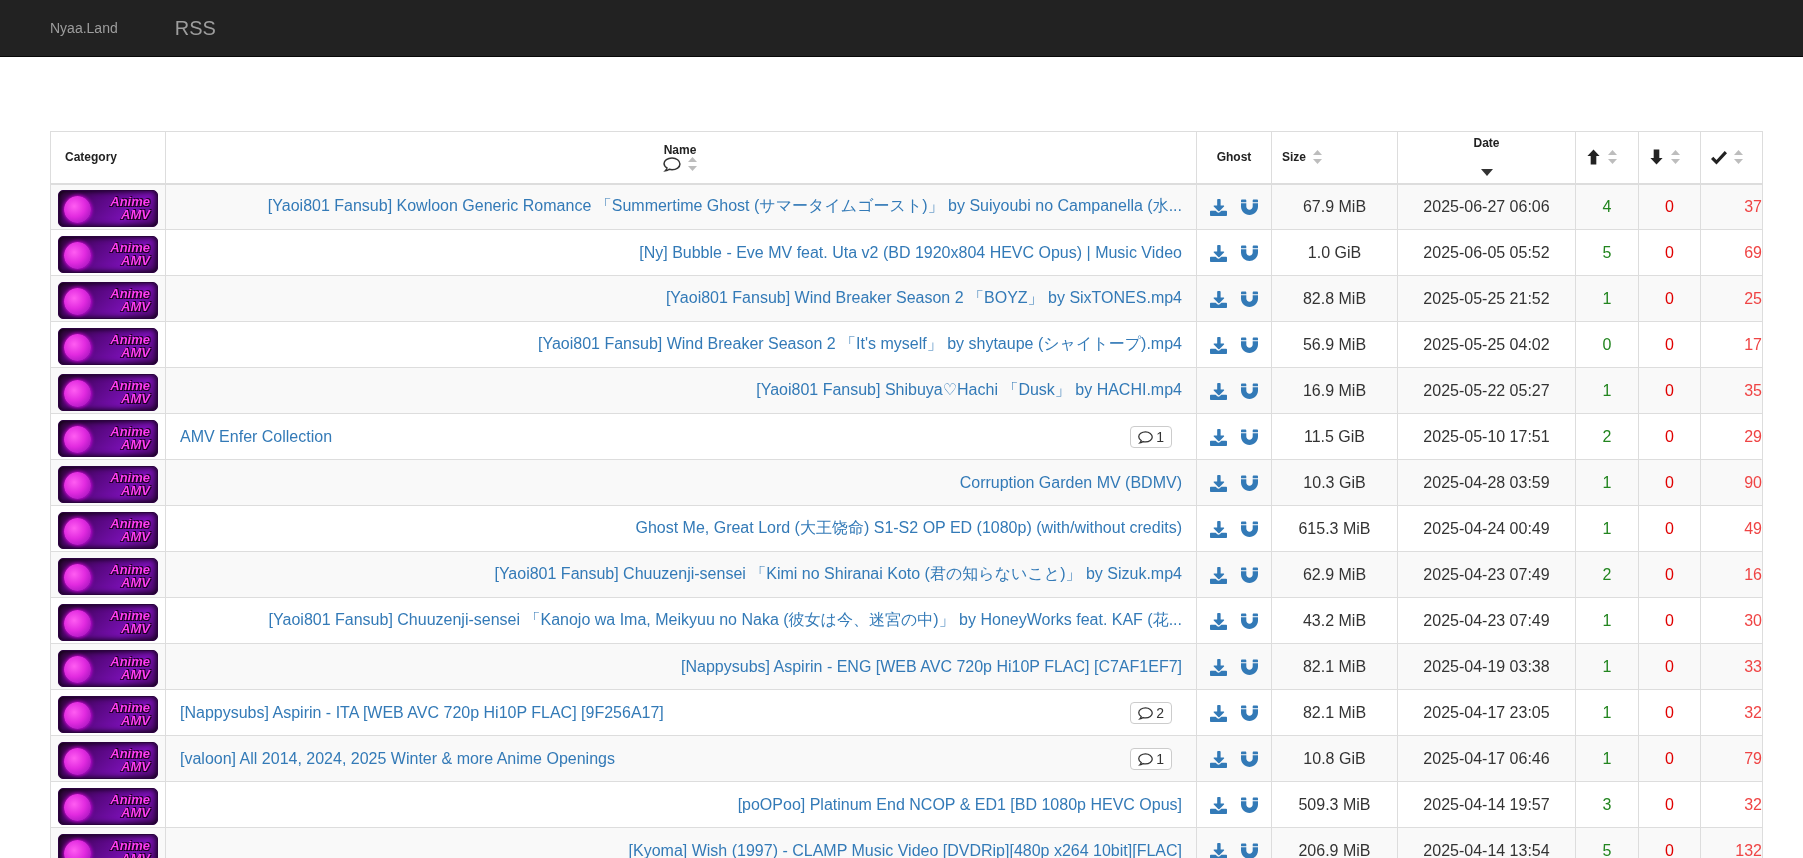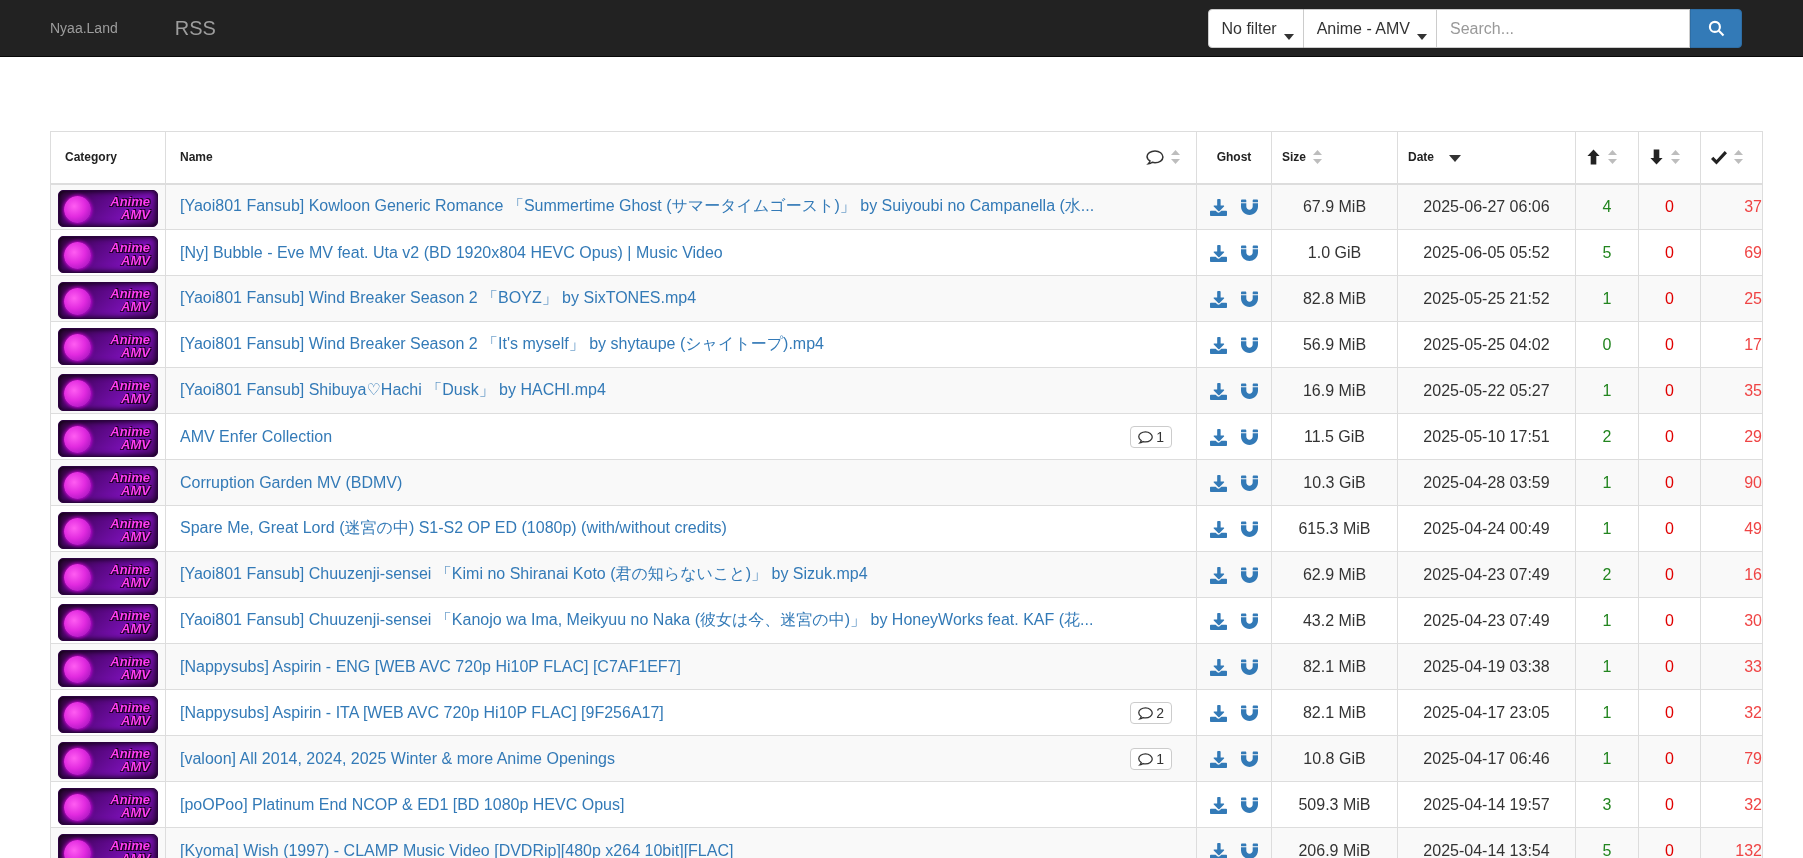--- a/index.html
+++ b/index.html
@@ -32,28 +32,28 @@
   .table-wrap{margin:74px 0 0 50px;}
   table{border-collapse:collapse; table-layout:fixed; width:1712px; background:#fff;}
   col.c1{width:115px;} col.c2{width:1031px;} col.c3{width:75px;} col.c4{width:126px;}
   col.c5{width:178px;} col.c6{width:63px;} col.c7{width:62px;} col.c8{width:62px;}
   th,td{border:1px solid var(--border); overflow:hidden;}
   thead th{height:52px; font-weight:bold; font-size:12px; color:#222; background:#fff;
     border-bottom-width:2px; text-align:center; vertical-align:middle; padding:0 10px;}
   th.h-left{text-align:left; padding-left:14px;}
   th.sortable{cursor:pointer;}
   .h-flex{display:flex; align-items:center; justify-content:flex-start; gap:7px;}
-  .h-name-flex{display:flex; align-items:center; justify-content:space-between; padding-right:6px;}
+  .h-name-flex{display:flex; align-items:center; justify-content:space-between; padding-right:6px;flex-direction:column;}
   .sort-pair{display:inline-block; line-height:0;}
   tbody tr{height:46px;}
   tbody tr.odd{background:var(--row-stripe);}
   tbody tr.even{background:#fff;}
   td{vertical-align:middle;}
   .c-name{padding:0 14px; }
-  .name-wrap{display:flex; align-items:center; width:100%;}
+  .name-wrap{display:flex; align-items:center; width:100%;justify-content:flex-end;}
   .name-link{color:var(--link-blue); white-space:nowrap; overflow:hidden; flex:0 1 auto;}
   .comments-badge{margin-left:auto; flex:0 0 auto; display:inline-flex; align-items:center; gap:3px;
     border:1px solid #ccc; border-radius:4px; background:#fff; padding:2px 7px; font-size:14px;
     color:#333; margin-right:10px; cursor:pointer;}
   .c-cat{text-align:center;}
   .cat-badge{display:inline-flex; width:100px; height:37px; border-radius:5px; margin-top:3px;
     background:linear-gradient(135deg,#35063f 0%, #56077e 35%, #7a10b4 70%, #4a0668 100%);
     border:1px solid #2c0340; position:relative; align-items:center; justify-content:flex-end;
     padding-right:7px; overflow:hidden; box-shadow:inset 0 0 6px #000;}
   .face{position:absolute; left:5px; top:5px; width:27px; height:27px; border-radius:50%;
@@ -70,47 +70,20 @@
   .c-co{text-align:right; color:#ef4444;}
   svg{vertical-align:middle;}
 </style>
 </head>
 <body>
 
 <nav class="navbar">
   <a class="brand">Nyaa.Land</a>
   <a class="rss">RSS</a>
 
-  <div class="search-group">
-    <div class="selbox first">
-      <span>No filter</span>
-      <span class="caret">
-        <svg width="10" height="6">
-            <path d="M0 0h10L5 6z" fill="#333"></path>
-          </svg>
-      </span>
-    </div>
-    <div class="selbox">
-      <span>Anime - AMV</span>
-      <span class="caret">
-        <svg width="10" height="6">
-            <path d="M0 0h10L5 6z" fill="#333"></path>
-          </svg>
-      </span>
-    </div>
-    <input class="search-input" type="text" placeholder="Search..." style="">
-    <button class="search-btn">
-      <span>
-        <svg width="17" height="17" viewBox="0 0 16 16" fill="none" stroke="#fff" stroke-width="2">
-          <circle cx="6.5" cy="6.5" r="4.7"></circle>
-            <path d="M10.2 10.2 L14.6 14.6"></path>
-        </svg>
-      </span>
-    </button>
-  </div>
 </nav>
 
 <div class="table-wrap">
 <table>
   <colgroup>
         <col class="c1">
         <col class="c2">
         <col class="c3">
         <col class="c4">
         <col class="c5">
@@ -145,21 +118,21 @@
           <span>Size</span>
           <span class="sort-pair">
             <svg width="9" height="14" viewBox="0 0 9 14">
                   <path d="M4.5 0L9 5H0z" fill="#bdbdbd"></path>
                   <path d="M4.5 14L0 9h9z" fill="#bdbdbd"></path>
                 </svg>
           </span>
         </div>
       </th>
       <th class="sortable">
-        <div class="h-flex" style="gap:15px;">
+        <div class="h-flex" style="gap:15px;flex-direction:column;">
           <span>Date</span>
           <span>
             <svg width="12" height="7">
                   <path d="M0 0h12L6 7z" fill="#333"></path>
                 </svg>
           </span>
         </div>
       </th>
       <th class="sortable">
         <div class="h-flex">
@@ -466,21 +439,21 @@
       <a class="cat-badge" title="Anime - AMV">
         <span class="face"></span>
         <span class="cat-text">
           <span>Anime</span>
           <span>AMV</span>
         </span>
       </a>
     </td>
     <td class="c-name">
       <div class="name-wrap">
-        <a class="name-link">Spare Me, Great Lord (迷宮の中) S1-S2 OP ED (1080p) (with/without credits)</a>
+        <a class="name-link">Ghost Me, Great Lord (大王饶命) S1-S2 OP ED (1080p) (with/without credits)</a>
 
       </div>
     </td>
     <td class="c-link">
       <a>
         <svg width="17" height="17" viewBox="0 0 512 512" fill="#337ab7">
           <path d="M216 0h80c13 0 24 11 24 24v168h88c18 0 27 21 14 34L282 366c-8 8-20 8-28 0L114 226c-13-13-4-34 14-34h88V24c0-13 11-24 24-24z"></path>
           <path d="M512 376v112c0 13-11 24-24 24H24c-13 0-24-11-24-24V376c0-13 11-24 24-24h147l49 49c20 20 52 20 72 0l49-49h147c13 0 24 11 24 24z"></path>
         </svg>
       </a>

